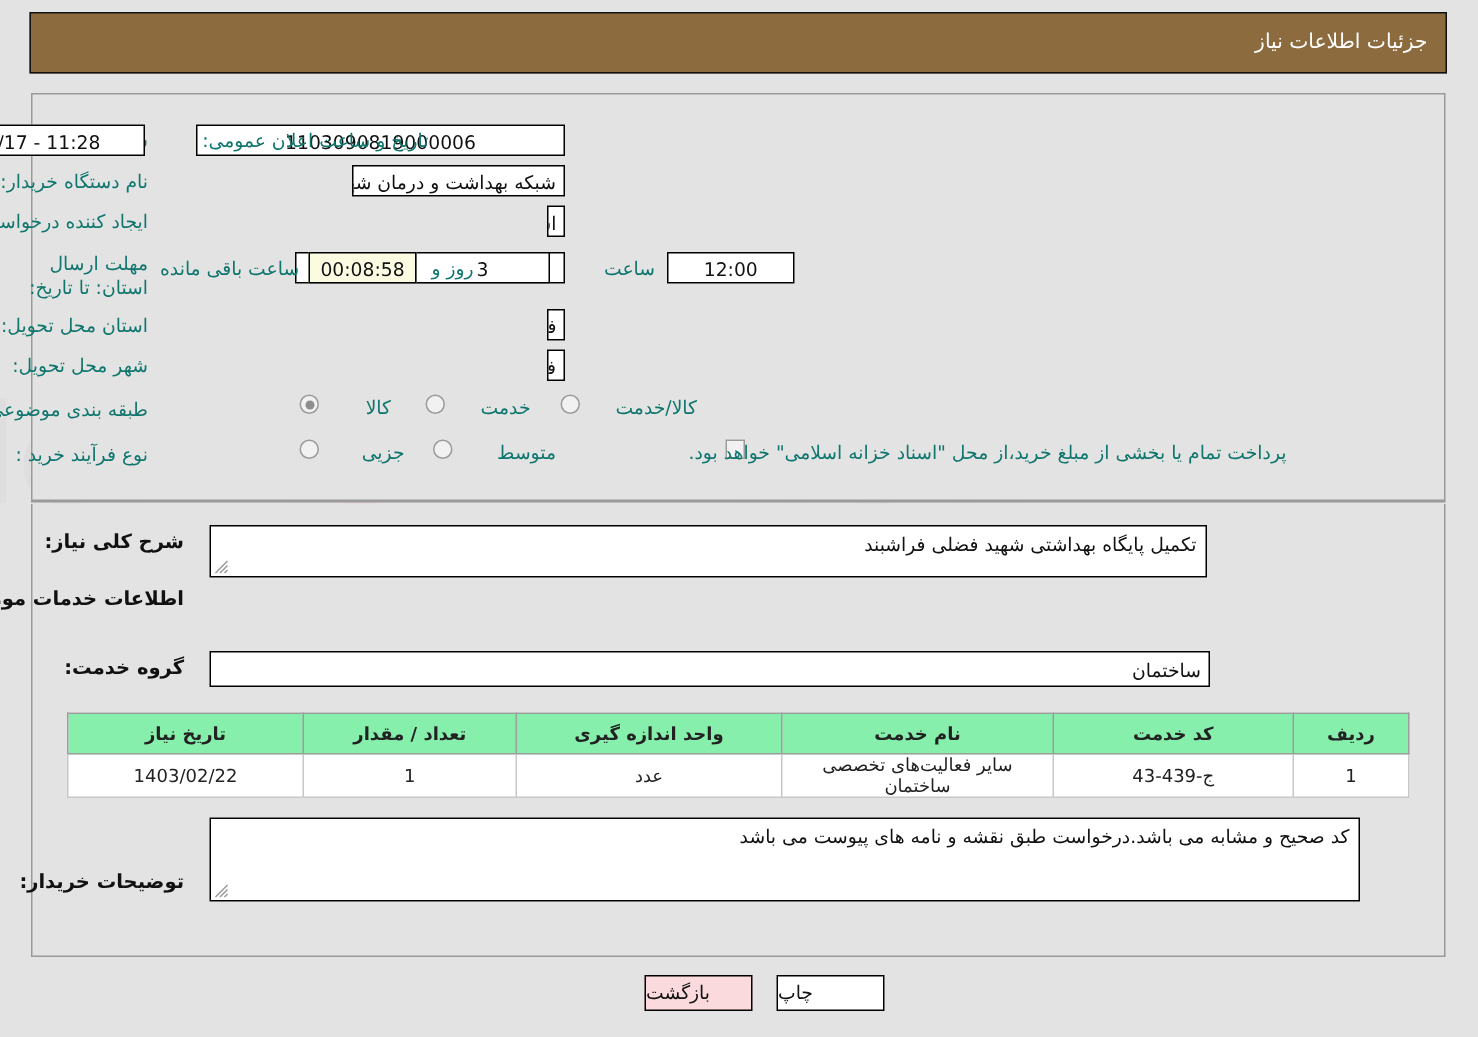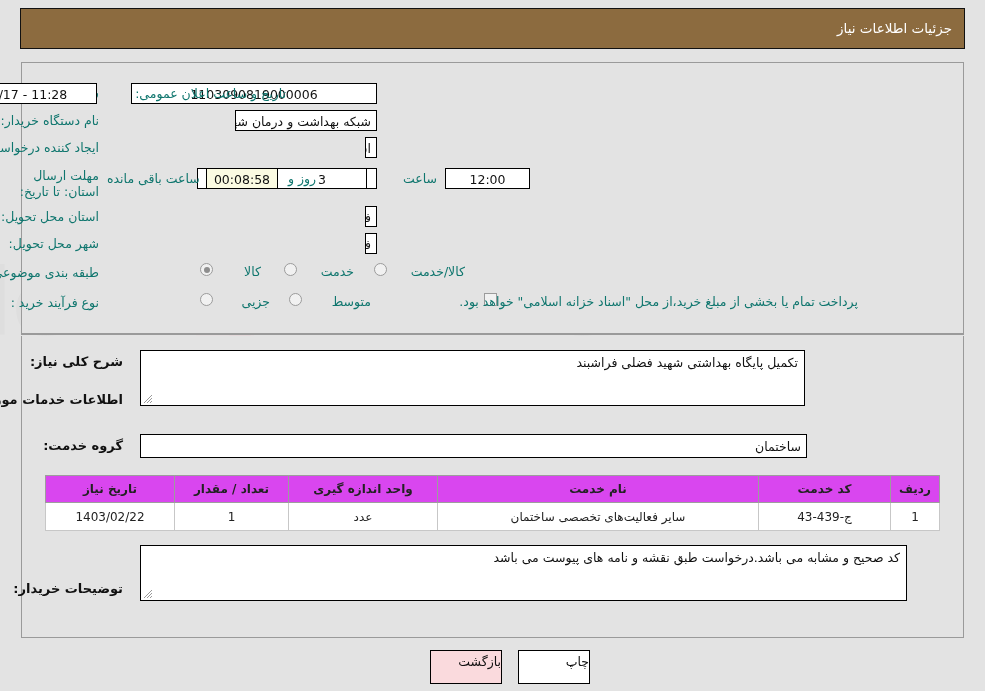--- a/index.html
+++ b/index.html
@@ -170,47 +170,47 @@
   .tbl {
     position: absolute;
     right: 45px; top: 475px;
     width: 895px;
     border-collapse: collapse;
     z-index: 3;
     background: #fff;
     font-size: 12px;
   }
   .tbl th {
-    background: #d946ef;
+    background: #86efac;
     border: 1px solid #9d9d9d;
     height: 26px;
     font-weight: bold;
     color: #222;
     font-size: 12px;
     text-align: center;
-    padding: 0 4px;
+    padding: 0 18px;
   }
   .tbl td {
     background: #ffffff;
     border: 1px solid #c7c7c7;
     height: 27px;
     text-align: center;
     color: #222;
     font-size: 12px;
     padding: 0 4px;
   }
 
   
   .btn {
     position: absolute;
-    height: 34px;
+    height: 24px;
     border: 1px solid #000;
     box-sizing: border-box;
     font-size: 12.5px;
-    text-align: right;
+    text-align: left;
     line-height: 22px;
     cursor: pointer;
     z-index: 3;
     font-family: "DejaVu Sans", "Liberation Sans", sans-serif;
   }
   .btn-back { background: #fadadd; color: #111; }
   .btn-print { background: #ffffff; color: #111; }
 
   .divider {
     position: absolute;
@@ -292,21 +292,21 @@
   <span class="radio" style="right:683px; top:293px;"></span>
   <div class="lbl" style="right:614px; top:294px;">متوسط</div>
   <span class="chk" style="right:488px; top:293px;"></span>
   <div class="lbl" style="right:127px; top:294px;">پرداخت تمام یا بخشی از مبلغ خرید،از محل "اسناد خزانه اسلامی" خواهد بود.</div>
 
   <div class="divider" style="right:21px; top:334px; width:943px;"></div>
 
   <div class="panel2"></div>
 
   <div class="sec-head" style="right:862px; top:354px;margin-left:16px;">شرح کلی نیاز:</div>
-  <div class="ta" style="right:180px; top:350px; left:140px; height:56px;">
+  <div class="ta" style="right:180px; top:350px; left:140px; height:35px;">
     <span>تکمیل پایگاه بهداشتی شهید فضلی فراشبند</span>
     <span class="grip">
       <svg width="10" height="10" viewBox="0 0 10 10">
           <path d="M9 1 L1 9 M9 4 L4 9 M9 7 L7 9" stroke="#9a9a9a" stroke-width="1" fill="none"></path>
         </svg>
     </span>
   </div>
 
   <div class="sec-head" style="right:862px; top:392px;">اطلاعات خدمات مورد نیاز</div>
 

